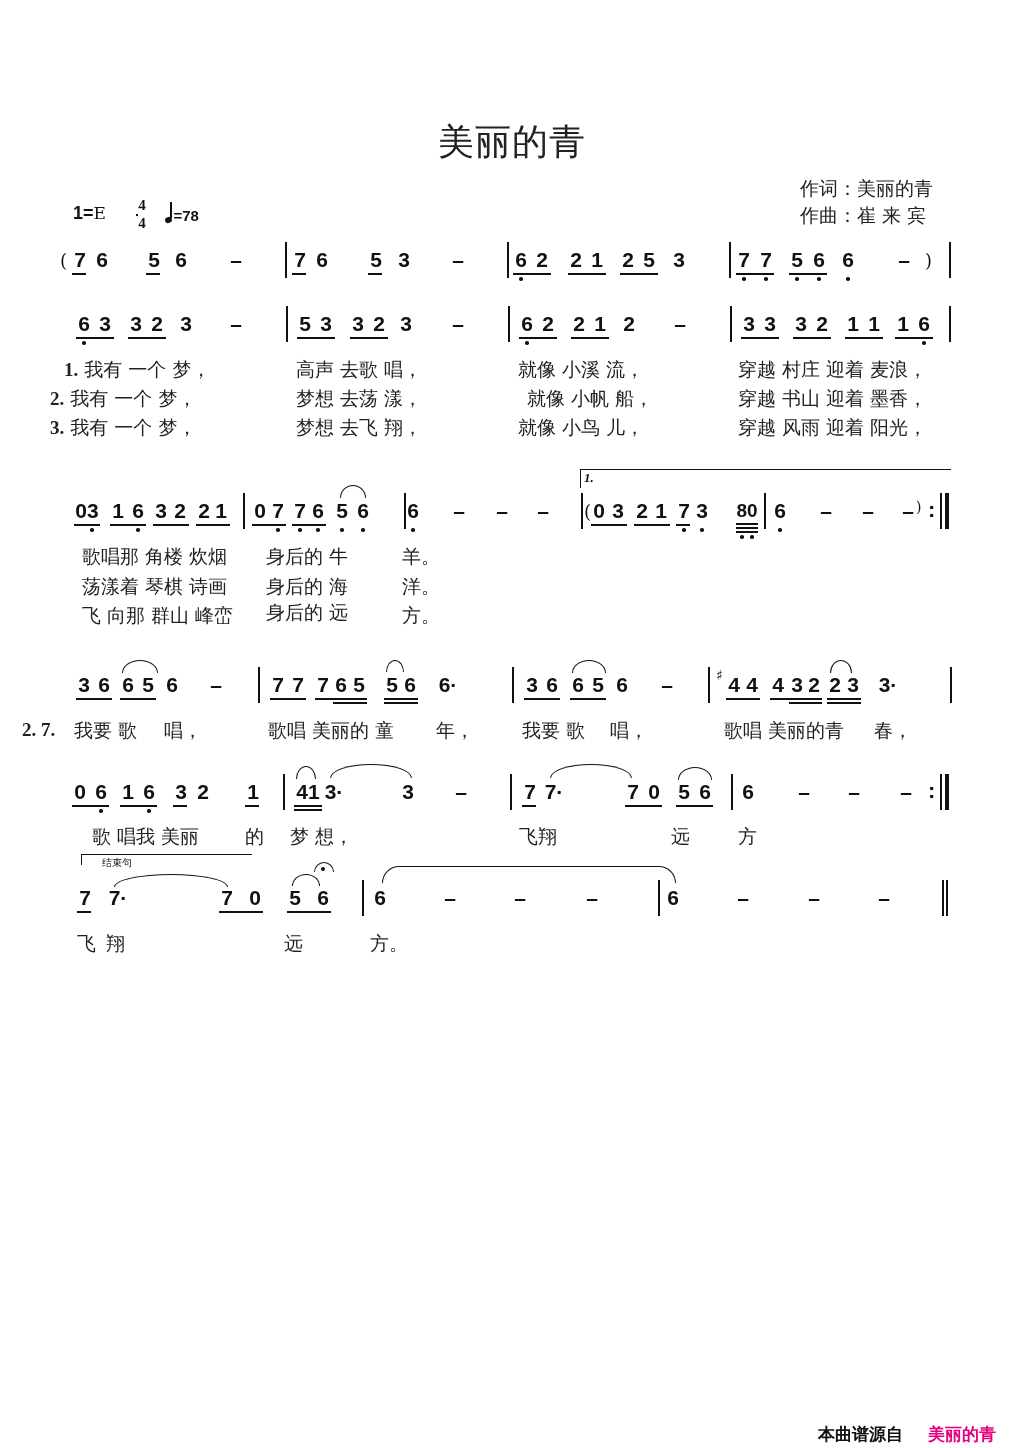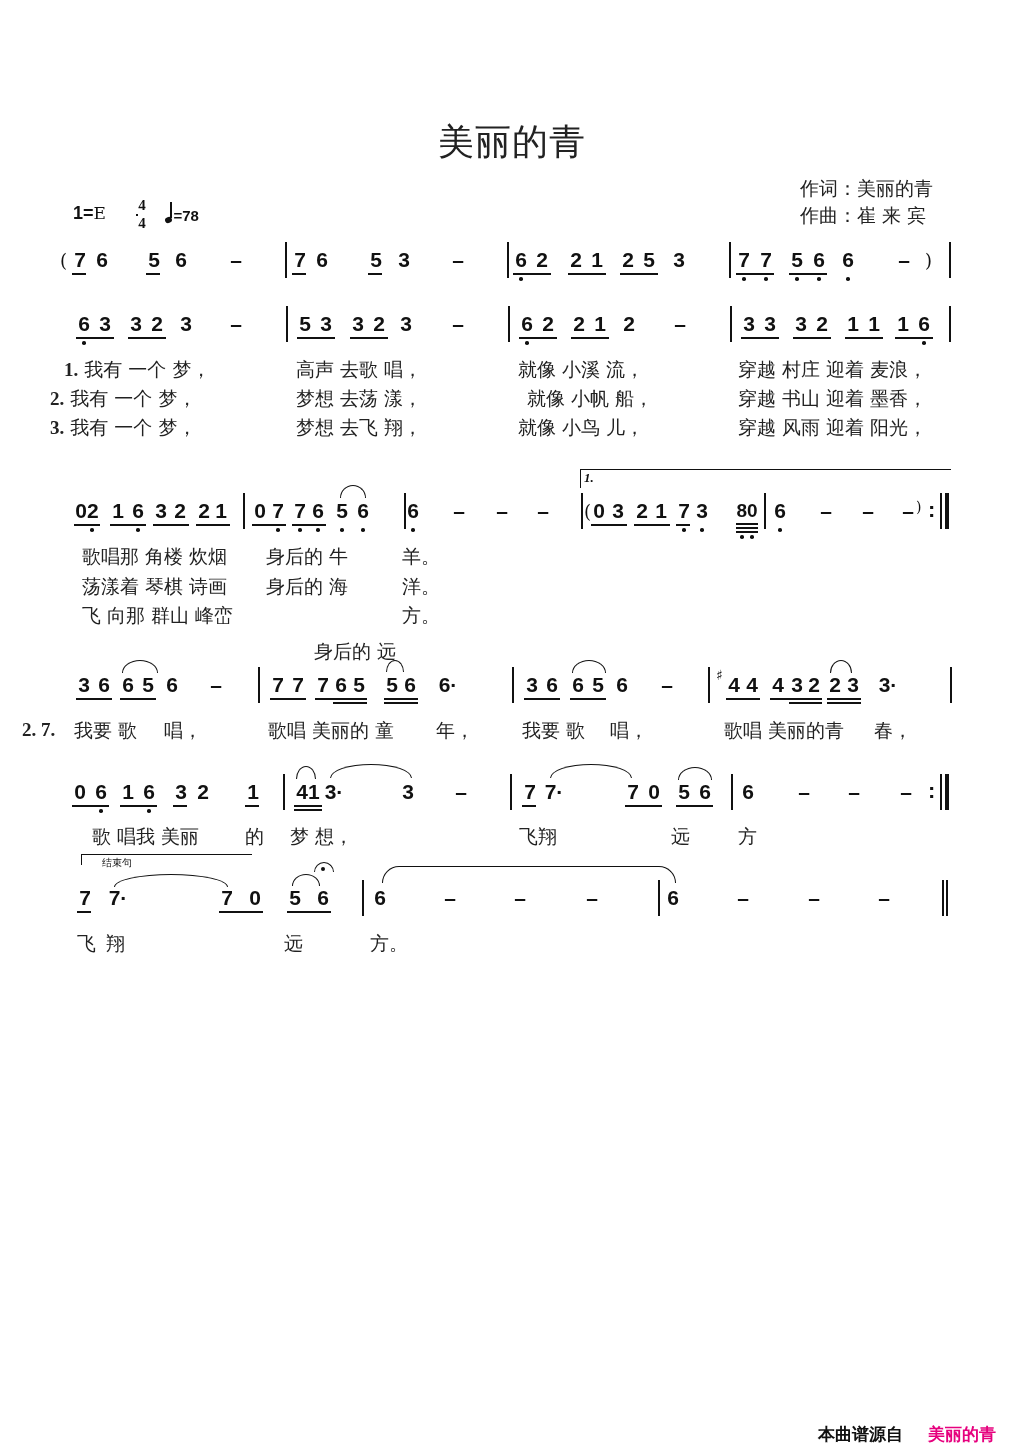--- a/index.html
+++ b/index.html
@@ -171,21 +171,21 @@
 
 <div class="lyr" style="left:50px;top:415px;"><span class="vn">3.</span> <span>我有 一个 梦，</span></div>
 <div class="lyr" style="left:296px;top:415px;">梦想 去飞 翔，</div>
 <div class="lyr" style="left:518px;top:415px;">就像 小鸟 儿，</div>
 <div class="lyr" style="left:738px;top:415px;">穿越 风雨 迎着 阳光，</div>
 
 <div class="volta" style="left:580px;top:469px;width:370px;height:18px;"></div>
 <span class="volta-lbl" style="left:584px;top:470px;">1.</span>
 
 <div class="staff" style="top:499px;">
-  <span class="n" style="left:74px;width:26px;">02</span>
+  <span class="n" style="left:74px;width:26px;">03</span>
   <span class="dotb" style="left:90px;top:29px;"></span>
   <div class="bl" style="left:74px;width:26px;top:25px;"></div>
   <span class="n" style="left:110px;">1</span>
   <span class="n" style="left:130px;">6</span>
   <span class="dotb" style="left:136px;top:29px;"></span>
   <div class="bl" style="left:110px;width:36px;top:25px;"></div>
   <span class="n" style="left:153px;">3</span>
   <span class="n" style="left:172px;">2</span>
   <div class="bl" style="left:153px;width:36px;top:25px;"></div>
   <span class="n" style="left:196px;">2</span>
@@ -247,21 +247,21 @@
   <div class="bar thick" style="left:945px;top:-6px;height:36px;"></div>
 </div>
 
 <div class="lyr" style="left:82px;top:544px;">歌唱那 角楼 炊烟</div>
 <div class="lyr" style="left:266px;top:544px;">身后的 牛</div>
 <div class="lyr" style="left:402px;top:544px;">羊。</div>
 <div class="lyr" style="left:82px;top:574px;">荡漾着 琴棋 诗画</div>
 <div class="lyr" style="left:266px;top:574px;">身后的 海</div>
 <div class="lyr" style="left:402px;top:574px;">洋。</div>
 <div class="lyr" style="left:82px;top:603px;">飞 向那 群山 峰峦</div>
-<div class="lyr" style="left:266px;top:639px;margin-left:48px;">身后的 远</div>
+<div class="lyr" style="left:266px;top:600px;">身后的 远</div>
 <div class="lyr" style="left:402px;top:603px;">方。</div>
 
 <div class="staff" style="top:673px;">
   <span class="n" style="left:76px;">3</span>
   <span class="n" style="left:96px;">6</span>
   <div class="bl" style="left:76px;width:36px;top:25px;"></div>
   <span class="n" style="left:120px;">6</span>
   <span class="n" style="left:140px;">5</span>
   <div class="bl" style="left:120px;width:36px;top:25px;"></div>
   <div class="slur" style="left:122px;top:-13px;width:34px;height:12px;"></div>

